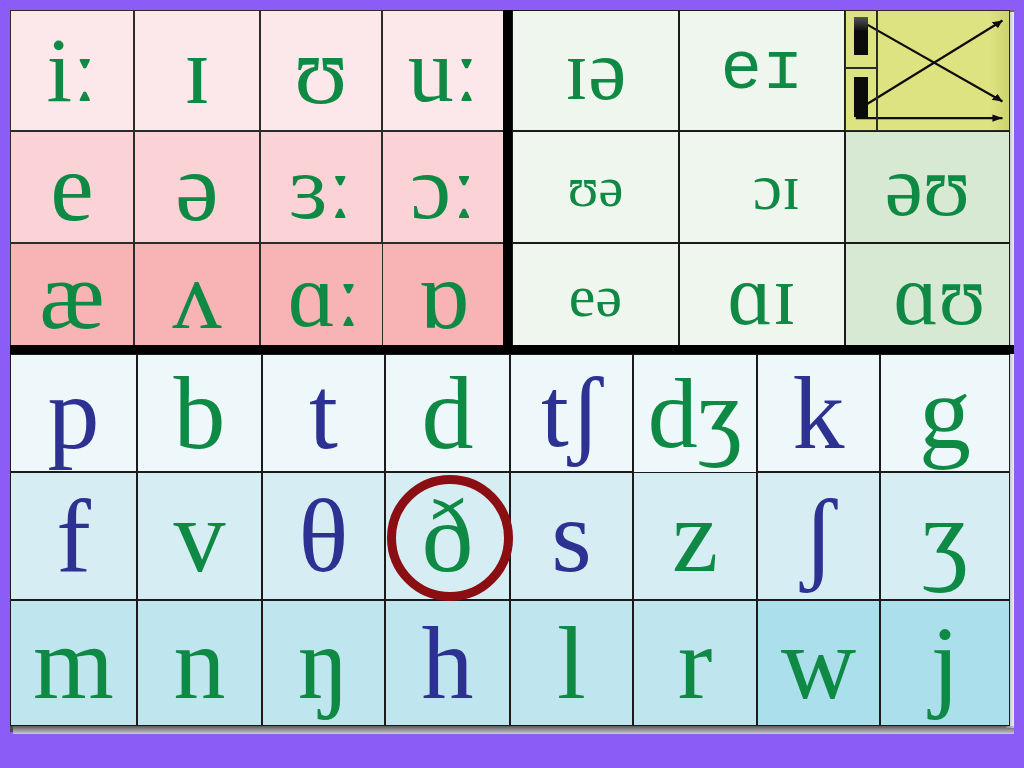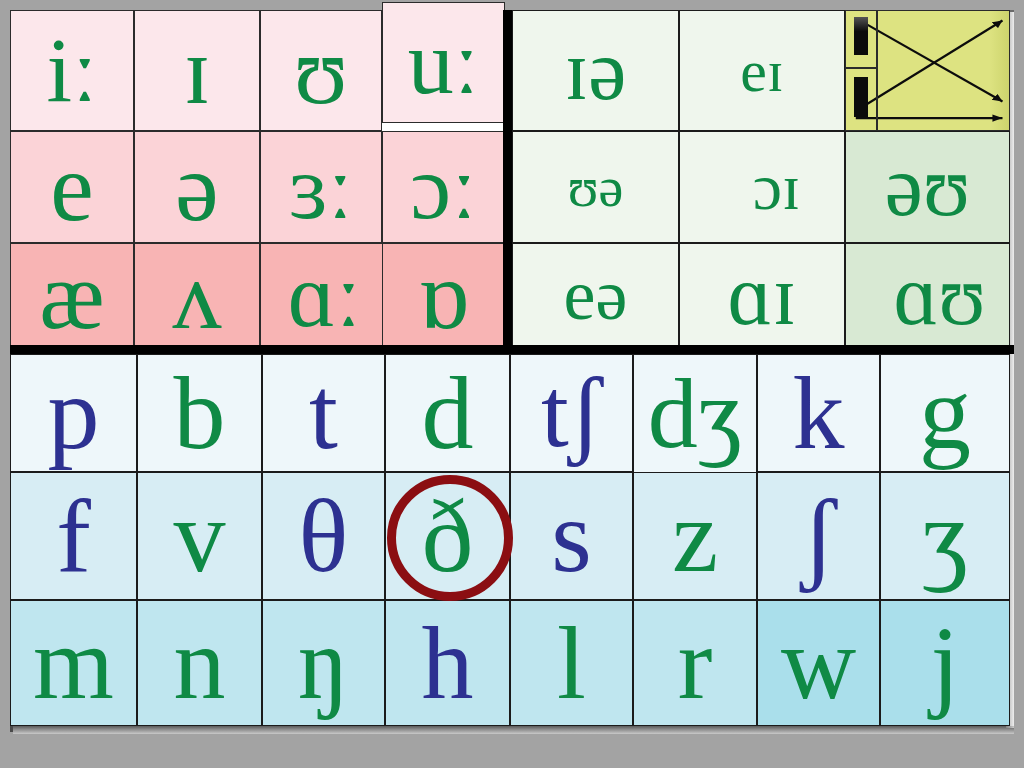--- a/index.html
+++ b/index.html
@@ -1,21 +1,21 @@
 <!DOCTYPE html>
 <html><head>
 <meta charset="utf-8">
 <style>
   * { margin:0; padding:0; box-sizing:border-box; }
   html,body{ width:1024px; height:768px; overflow:hidden; background:#ffffff; }
   body{ font-family:"Liberation Serif", serif; }
 
   #chart{
     position:absolute; left:0; top:0; width:1024px; height:768px;
-    background:#a3a3a3;
+    background:#8b5cf6;
   }
 
   
   .frame{
     position:absolute;
     left:10px; top:10px;
     width:1004px; height:722px;
     border-left:3px solid #4a4a4a;
     border-top:2px solid #6a6a6a;
     background:#ffffff;
@@ -117,21 +117,21 @@
   <div id="mono-grid">
       <div class="cell mono-r1" style="left: 10px; top: 10px; width: 124px; height: 121px;">
         <span class="glyph" style="font-size: 92px;">iː</span>
       </div>
       <div class="cell mono-r1" style="left: 134px; top: 10px; width: 126px; height: 121px;">
         <span class="glyph" style="font-size: 98px;">ɪ</span>
       </div>
       <div class="cell mono-r1" style="left: 260px; top: 10px; width: 122px; height: 121px;">
         <span class="glyph" style="font-size: 98px;">ʊ</span>
       </div>
-      <div class="cell mono-r1" style="left: 382px; top: 2px; width: 123px; height: 121px;">
+      <div class="cell mono-r1" style="left: 382px; top: 10px; width: 123px; height: 121px;">
         <span class="glyph" style="font-size: 92px;">uː</span>
       </div>
       <div class="cell mono-r2" style="left: 10px; top: 131px; width: 124px; height: 112px;">
         <span class="glyph" style="font-size: 98px;">e</span>
       </div>
       <div class="cell mono-r2" style="left: 134px; top: 131px; width: 126px; height: 112px;">
         <span class="glyph" style="font-size: 98px;">ə</span>
       </div>
       <div class="cell mono-r2" style="left: 260px; top: 131px; width: 122px; height: 112px;">
         <span class="glyph" style="font-size: 92px;">ɜː</span>
@@ -151,21 +151,21 @@
       <div class="cell mono-r3" style="left: 382px; top: 243px; width: 123px; height: 105px;">
         <span class="glyph" style="font-size: 98px;">ɒ</span>
       </div>
     </div>
 
   <div id="dip-grid">
       <div class="cell dip" style="left: 512px; top: 10px; width: 167px; height: 121px;">
         <span class="glyph" style="font-size: 86px;">ɪə</span>
       </div>
       <div class="cell dip" style="left: 679px; top: 10px; width: 166px; height: 121px;">
-        <span class="glyph" style="font-size: 60px;">eɪ</span>
+        <span class="glyph" style="font-size: 69px; font-family: Liberation Mono, monospace;">eɪ</span>
       </div>
       <div class="arrow-cell" style="left: 845px; top: 10px; width: 165px; height: 121px;">
         <svg viewBox="0 0 100 100" preserveAspectRatio="none">
           <defs>
             <marker id="ah" markerWidth="5" markerHeight="5" refX="4" refY="2" orient="auto">
               <path d="M0,0 L4,2 L0,4 z" fill="#0c0c0c"></path>
             </marker>
           </defs>
           <line x1="6" y1="6" x2="96" y2="76" stroke="#0c0c0c" stroke-width="2.2" vector-effect="non-scaling-stroke" marker-end="url(#ah)"></line>
           <line x1="6" y1="84" x2="96" y2="8" stroke="#0c0c0c" stroke-width="2.2" vector-effect="non-scaling-stroke" marker-end="url(#ah)"></line>
@@ -180,21 +180,21 @@
       <div class="cell dip" style="left: 512px; top: 131px; width: 167px; height: 112px;">
         <span class="glyph" style="font-size: 56px; text-align: center;">ʊə</span>
       </div>
       <div class="cell dip" style="left: 679px; top: 131px; width: 166px; height: 112px;">
         <span class="glyph" style="font-size: 66px; margin-left: 29px;">ɔɪ</span>
       </div>
       <div class="cell dip-dark" style="left: 845px; top: 131px; width: 165px; height: 112px;">
         <span class="glyph" style="font-size: 86px;">əʊ</span>
       </div>
       <div class="cell dip" style="left: 512px; top: 243px; width: 167px; height: 105px;">
-        <span class="glyph" style="font-size: 72px;">eə</span>
+        <span class="glyph" style="font-size: 60px;">eə</span>
       </div>
       <div class="cell dip" style="left: 679px; top: 243px; width: 166px; height: 105px;">
         <span class="glyph" style="font-size: 86px;">ɑɪ</span>
       </div>
       <div class="cell dip-dark" style="left: 845px; top: 243px; width: 165px; height: 105px; padding-left: 24px;">
         <span class="glyph" style="font-size: 86px;">ɑʊ</span>
       </div>
     </div>
 
   <div id="cons-grid">

